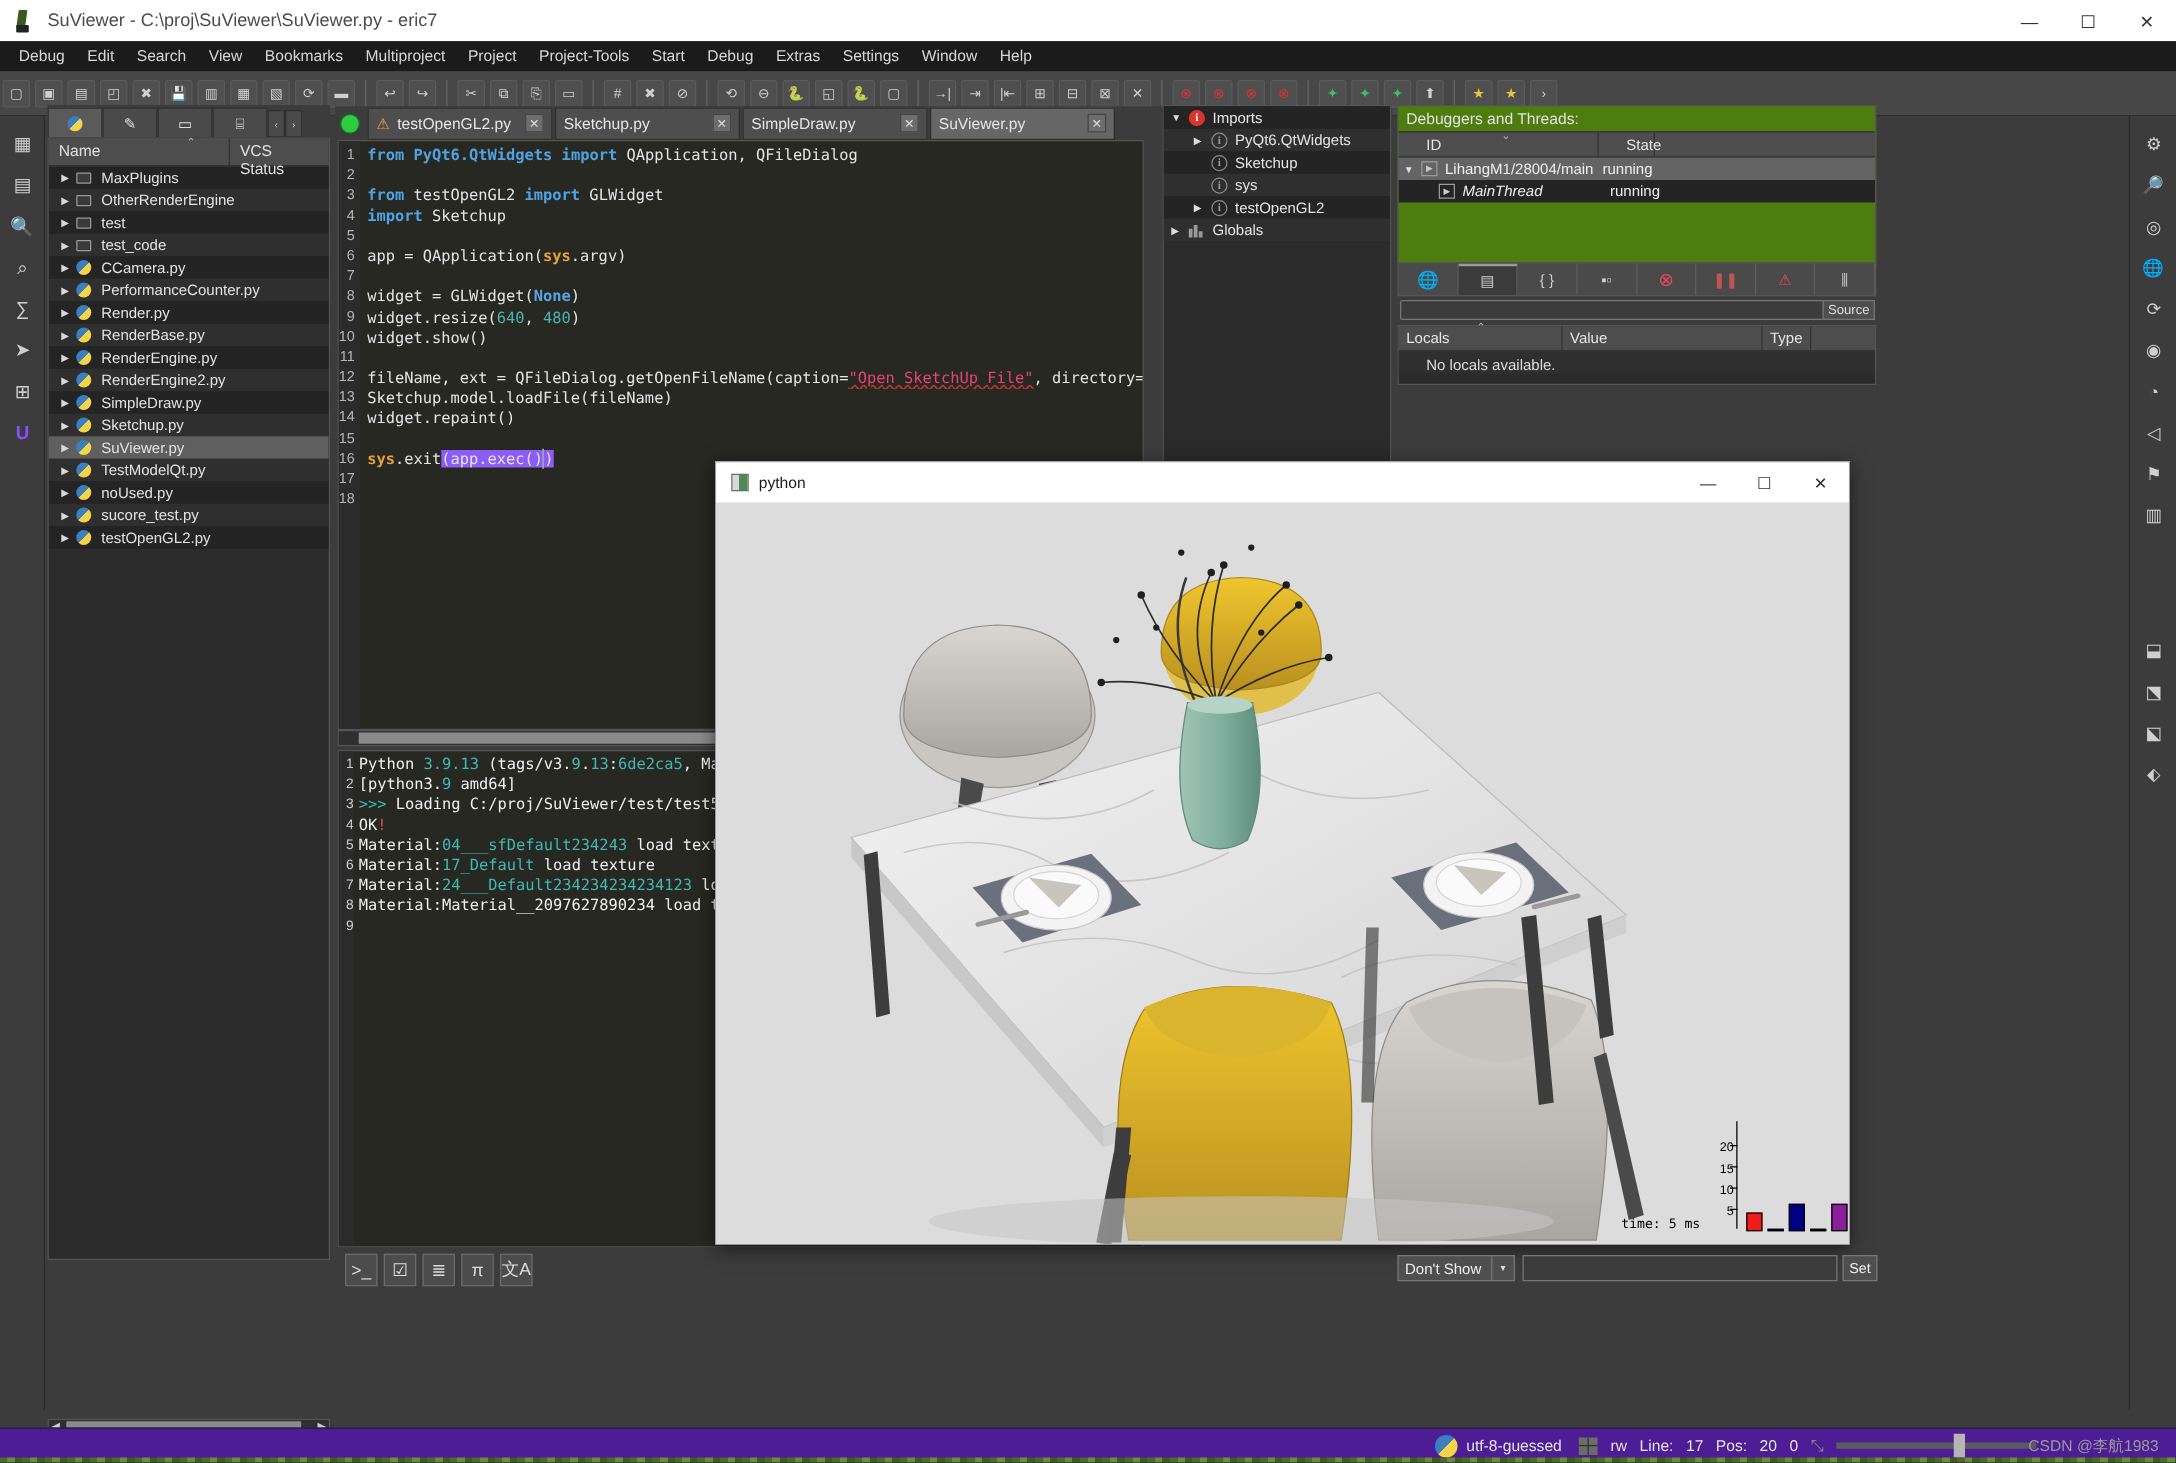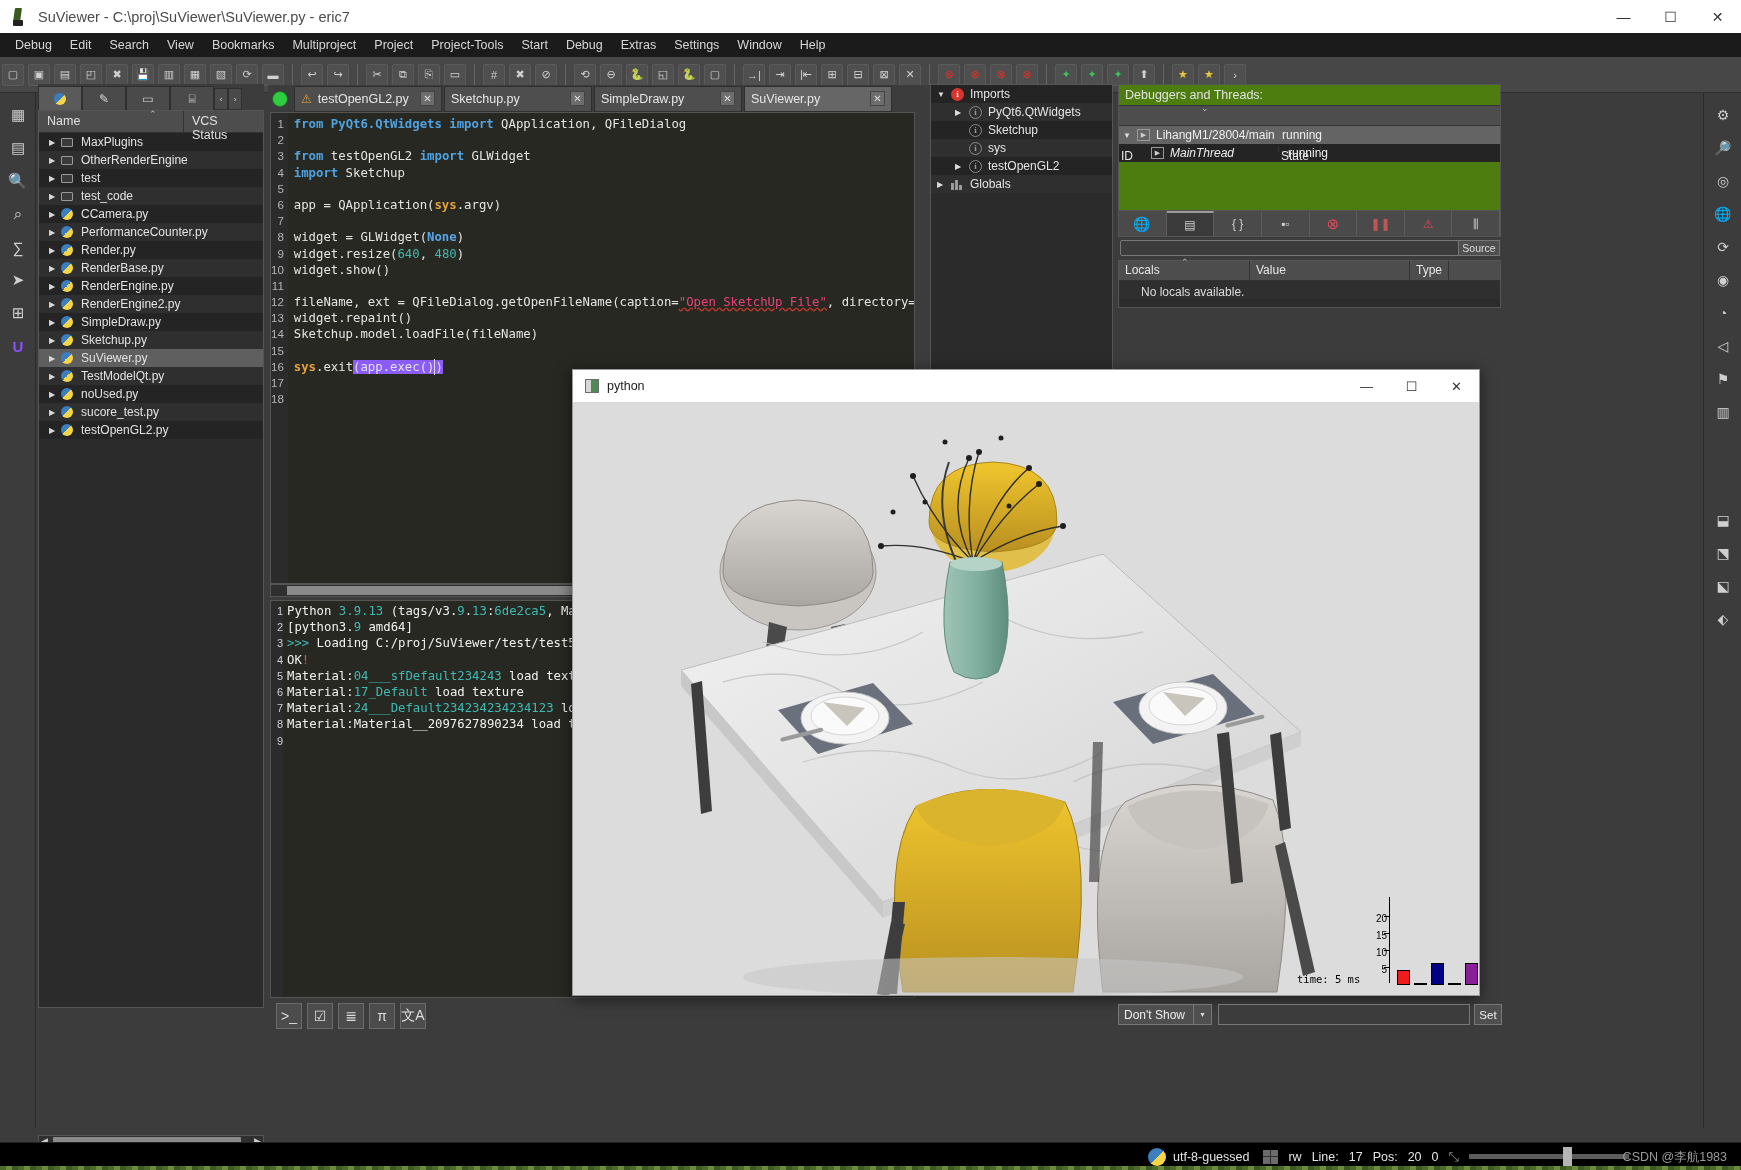--- a/index.html
+++ b/index.html
@@ -130,21 +130,21 @@
   .ico-i.dim { background:transparent; border:1px solid #8a8a8a; color:#9a9a9a; }
   .ico-g { width:13px; height:11px; margin-right:6px; display:flex; gap:1px; align-items:flex-end; }
   .ico-g i { display:block; width:3px; background:#9a9a9a; }
 
   
   .dbg { position:absolute; left:1118px; top:84px; width:383px; height:130px; background:#4d7c0f;
          border:1px solid #555; }
   .dbg-title { font-size:12.5px; color:#e2e2e2; padding:3px 6px; }
   .dbg-head { display:flex; height:21px; background:#4d4d4d; border-top:1px solid #333;
               border-bottom:1px solid #333; position:relative;}
-  .dbg-head .col { font-size:12px; color:#e6e6e6; padding:3px 2px;margin-top:40px; }
+  .dbg-head .col { font-size:12px; color:#e6e6e6; padding:3px 22px; }
   .dbg-head .col.id { width:160px; border-right:1px solid #333; }
   .dbg-head .col.state { width:42px; border-right:1px solid #333; }
   .dbg-head .sortmark { position:absolute; left:82px; top:-3px; color:#bbb; font-size:9px; }
   .dbg-row { height:18px; display:flex; align-items:center; font-size:12px; color:#eee; }
   .dbg-row.sel { background:#646464; }
   .dbg-row.alt { background:#242424; }
   .playbox { width:13px; height:12px; border:1px solid #9a9a9a; color:#ccc; font-size:7px;
              display:flex; align-items:center; justify-content:center; margin-right:6px; }
   .dbg-toolbar { position:absolute; left:1118px; top:210px; width:383px; height:27px; background:#4a4a4a;
                  border:1px solid #555; display:flex; }
@@ -209,21 +209,21 @@
               border:1px solid #777; display:flex; align-items:center; }
   .dontshow span { font-size:12px; color:#eee; padding-left:5px; }
   .dontshow .dd { margin-left:auto; width:18px; height:19px; border-left:1px solid #777;
                   display:flex; align-items:center; justify-content:center; font-size:8px; color:#ddd; }
   .searchbar { position:absolute; left:1218px; top:1004px; width:252px; height:21px; background:#3c3c3c;
                border:1px solid #777; }
   .setbtn { position:absolute; left:1474px; top:1004px; width:28px; height:21px; background:#4f4f4f;
             border:1px solid #777; color:#eee; font-size:11.5px; display:flex; align-items:center;
             justify-content:center; }
 
-  .statusbar { position:absolute; left:0; bottom:0; width:1741px; height:28px; background:#000000;
+  .statusbar { position:absolute; left:0; bottom:0; width:1741px; height:28px; background:#4c1d95;
                display:flex; align-items:center; border-top:1px solid #222; }
   .st-py { width:18px; height:18px; margin-left:1148px; margin-right:7px; border-radius:50%;
            background:linear-gradient(135deg,#3b7fbf 0 50%, #f5d547 50% 100%); }
   .st-txt { font-size:12.5px; color:#e4e4e4; margin-right:10px; }
   .st-win { width:15px; height:14px; margin:0 10px 0 4px;
             background:conic-gradient(from 0deg,#6c6c6c 0 100%); position:relative; }
   .st-win::after{content:"";position:absolute;left:7px;top:0;width:1px;height:14px;background:#303030;}
   .st-win::before{content:"";position:absolute;left:0;top:6px;width:15px;height:1px;background:#303030;}
   .st-slider { width:160px; height:5px; background:#5c5c5c; position:relative; margin-left:10px; }
   .st-slider .kn { position:absolute; left:94px; top:-7px; width:9px; height:19px; background:#b5b5b5; }
@@ -548,22 +548,22 @@
         <div class="ln"><span class="k">from</span> testOpenGL2 <span class="k">import</span> GLWidget</div>
         <div class="ln"><span class="k">import</span> Sketchup</div>
         <div class="ln">&nbsp;</div>
         <div class="ln">app = QApplication(<span class="o">sys</span>.argv)</div>
         <div class="ln">&nbsp;</div>
         <div class="ln">widget = GLWidget(<span class="kb">None</span>)</div>
         <div class="ln">widget.resize(<span class="n">640</span>, <span class="n">480</span>)</div>
         <div class="ln">widget.show()</div>
         <div class="ln">&nbsp;</div>
         <div class="ln">fileName, ext = QFileDialog.getOpenFileName(caption=<span class="s">"Open SketchUp File"</span>, directory="te</div>
+        <div class="ln">Sketchup.model.loadFile(fileName)</div>
         <div class="ln">widget.repaint()</div>
-        <div class="ln">Sketchup.model.loadFile(fileName)</div>
         <div class="ln">&nbsp;</div>
         <div class="ln"><span class="o">sys</span>.exit<span class="sel">(app.exec()</span><span class="cur">&nbsp;</span><span class="sel">)</span></div>
         <div class="ln">&nbsp;</div>
       </div>
   </div>
   <div class="ed-hscroll">
     <div class="thumb"></div>
   </div>
 
   <div class="imp-topbtn">⌄</div>

